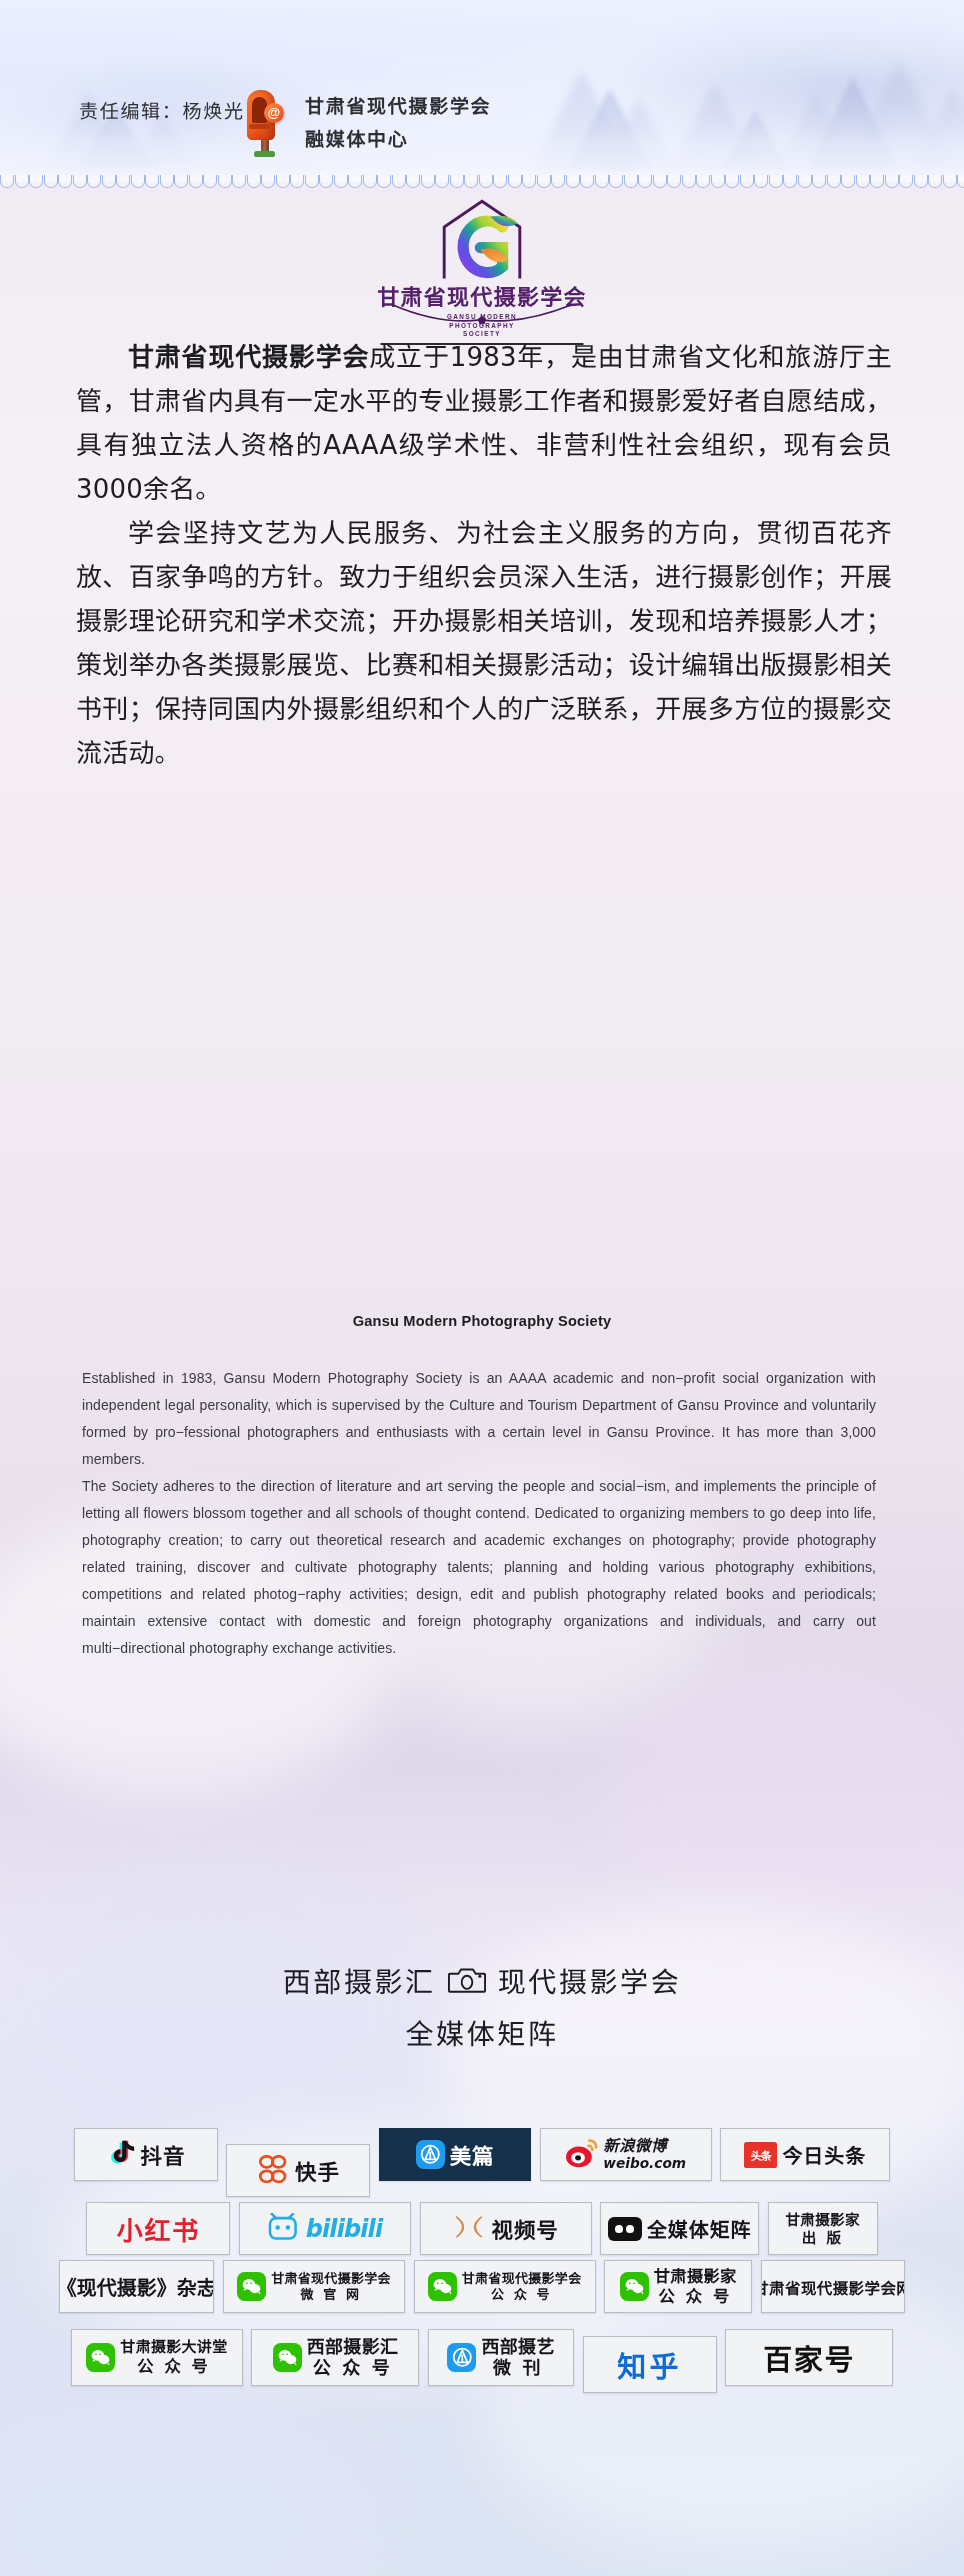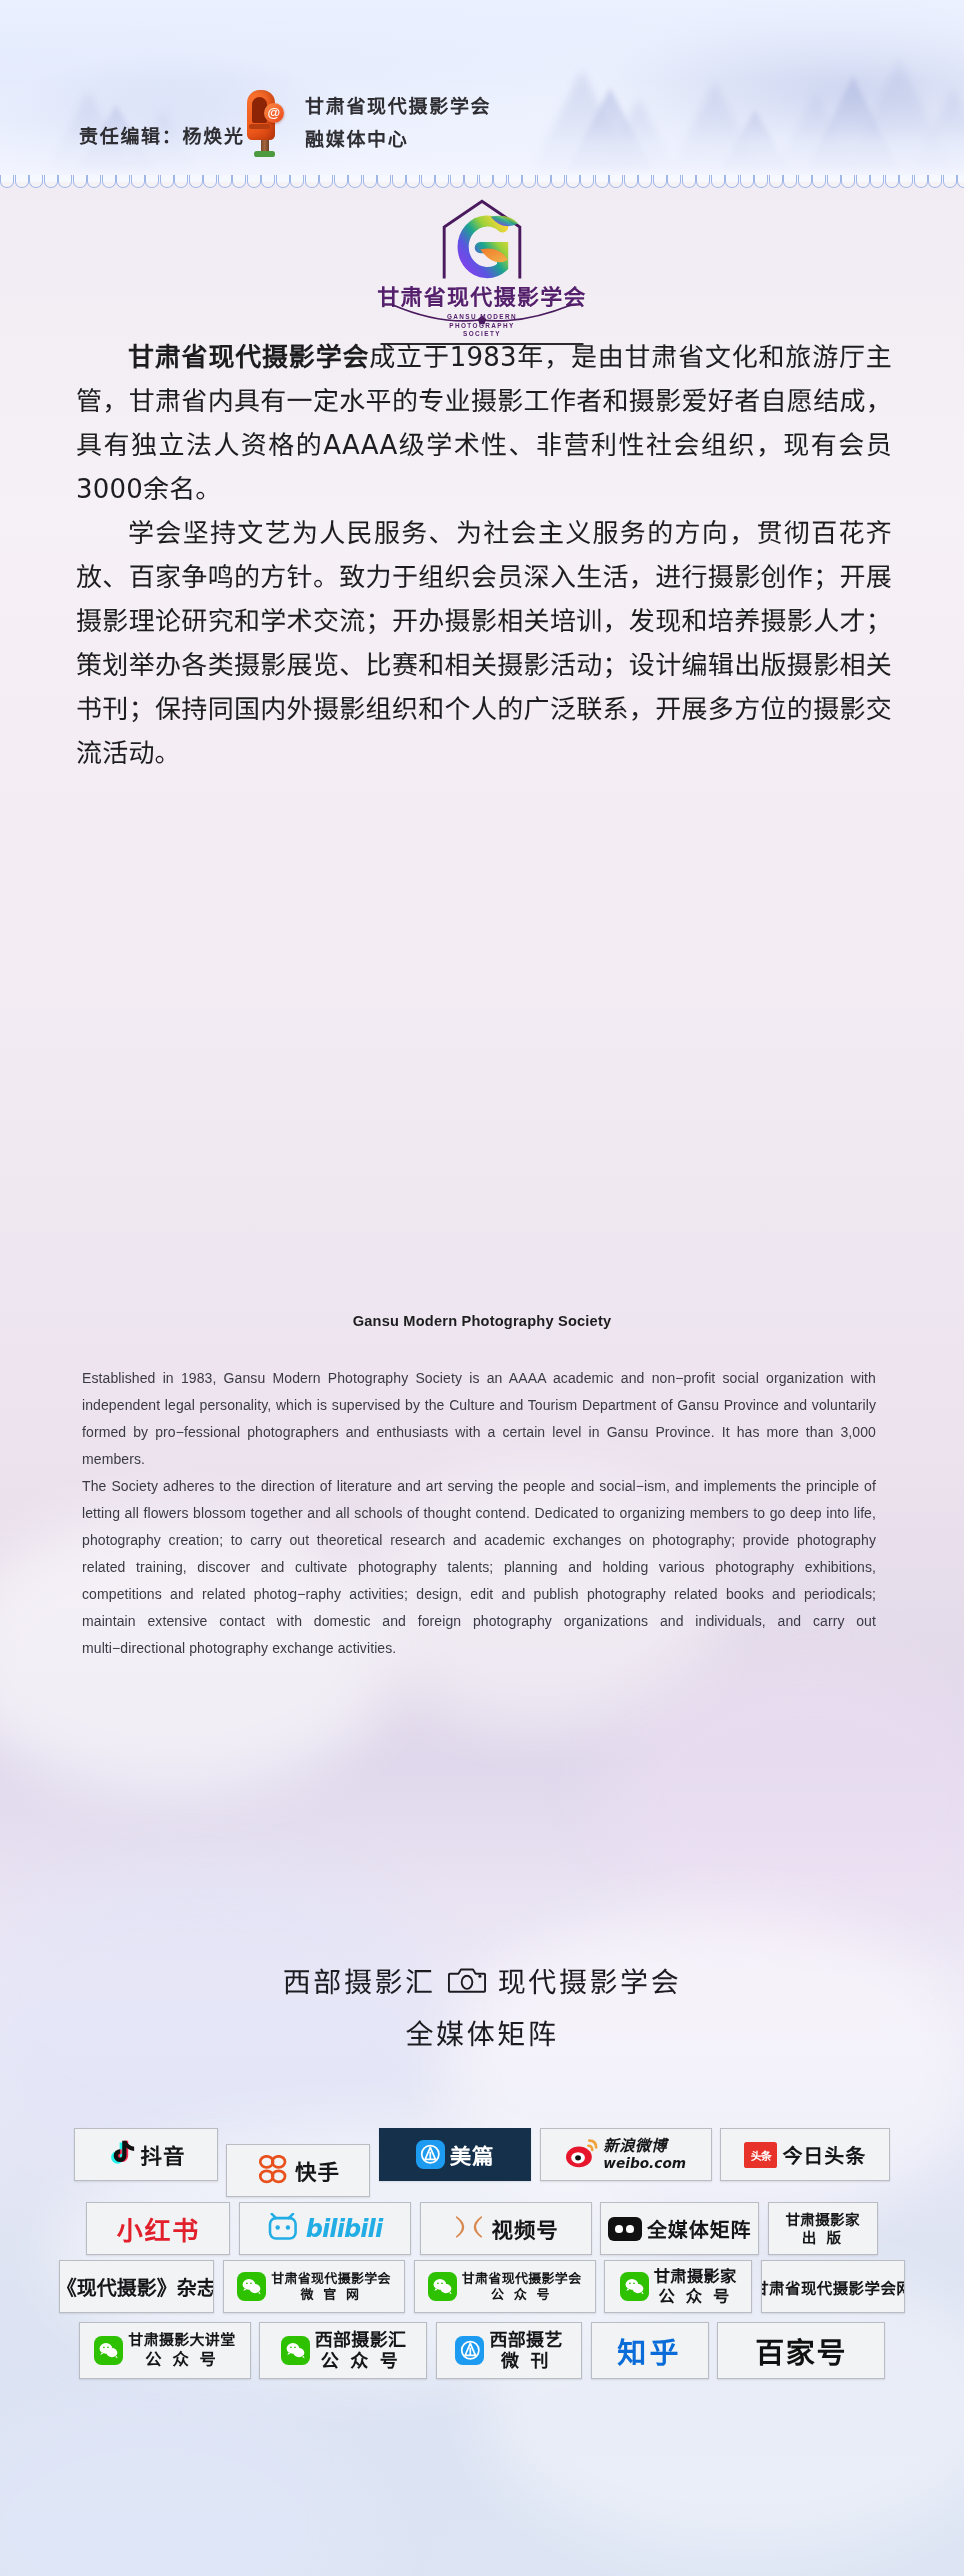--- a/index.html
+++ b/index.html
@@ -33,22 +33,22 @@
   .haze {
     position:absolute; left:0; right:0; bottom:0; height:103px;
     background:linear-gradient(to top, rgba(244,246,255,.97) 0%, rgba(238,242,255,.80) 38%, rgba(235,240,255,0) 100%);
   }
   .haze2 {
     position:absolute; left:0; right:0; top:0; height:129px;
     background:linear-gradient(to bottom, rgba(235,241,255,.92) 0%, rgba(235,241,255,0) 100%);
   }
 
   .editor-line {
-    position:absolute; left:79px; top:121px;
-    font-size:19px; letter-spacing:1.7px; color:#2e2e33; font-weight:700;
+    position:absolute; left:79px; top:96px;
+    font-size:19px; letter-spacing:1.7px; color:#2e2e33; font-weight:400;
     white-space:nowrap;
   }
 
   .mailbox-wrap {
     position:absolute; left:243px; top:88px; width:43px; height:69px;
   }
   .mb-post {
     position:absolute; left:18px; top:34px; width:7.7px; height:33px;
     background:linear-gradient(to right,#7a4a2c,#a4663d 45%,#6e4026);
     border-radius:0.9px;
@@ -620,21 +620,21 @@
             <circle cx="12" cy="12" r="10" fill="none" stroke="#fff" stroke-width="2"></circle>
             <path d="M12 4 L6 18 h12 z M12 9 v9" fill="none" stroke="#fff" stroke-width="2" stroke-linejoin="round"></path>
           </svg>
         </span>
         <span class="twoline">
           <span class="t1" style="font-size:18px;">西部摄艺</span>
           <span class="t2" style="font-size:18px;">微 刊</span>
         </span>
       </div>
 
-      <div class="badge" style="width:118px;height:57px;">
+      <div class="badge" style="width:134px;height:57px;margin-top:14px;">
         <span class="zh-lbl">知乎</span>
       </div>
 
       <div class="badge" style="width:168px;height:57px;">
         <span class="bjh-lbl">百家号</span>
       </div>
     </div>
 
   </div>
 </div>

